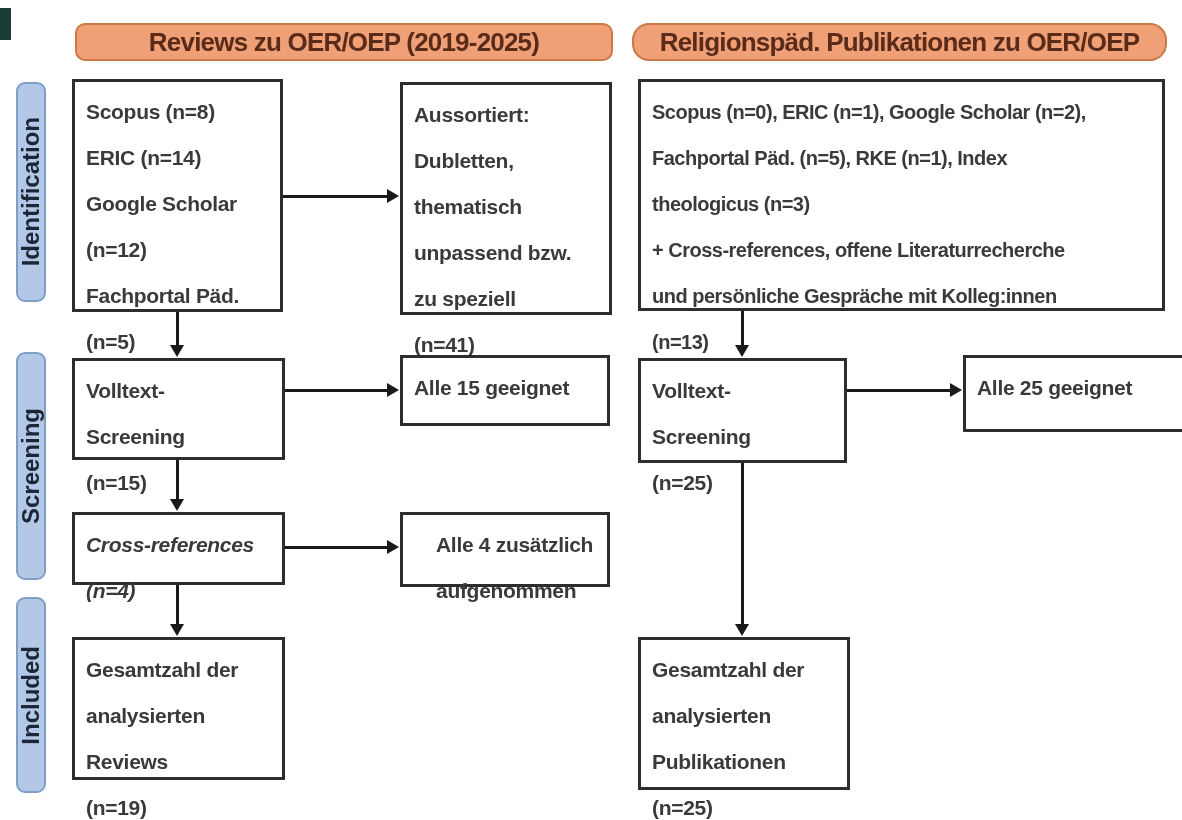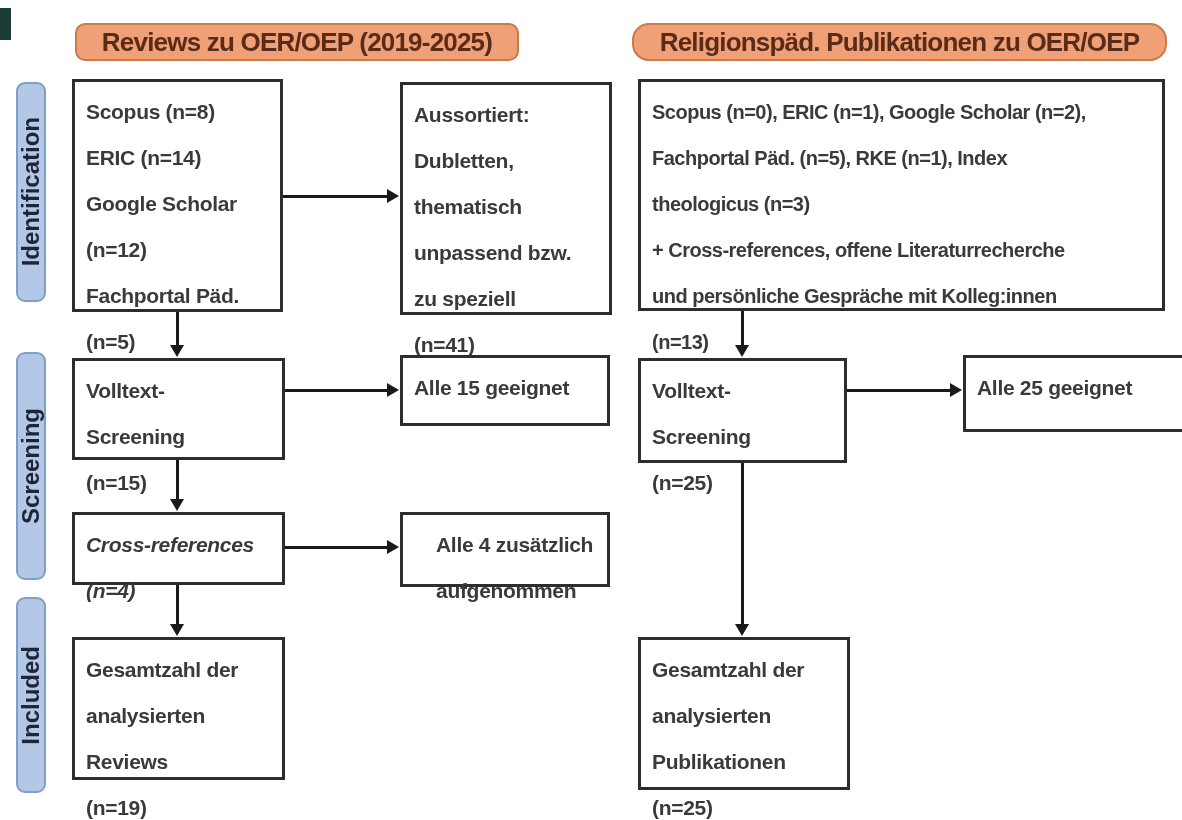--- a/index.html
+++ b/index.html
@@ -71,21 +71,21 @@
     border-right:7px solid transparent;
   }
 </style>
 </head>
 <body>
 
 <div id="canvas">
 
   <div class="corner-mark"></div>
 
-  <div class="col-header" style="left:75px; top:23px; width:444px;">
+  <div class="col-header" style="left:75px; top:23px; width:538px;">
     <span>Reviews zu OER/OEP (2019-2025)</span>
   </div>
   <div class="col-header" style="left:632px; top:23px; width:535px;border-radius:17px;">
     <span>Religionspäd. Publikationen zu OER/OEP</span>
   </div>
 
   <div class="stage-label" style="left:16px; top:82px; height:220px;">
     <span>Identification</span>
   </div>
   <div class="stage-label" style="left:16px; top:352px; height:228px;">

